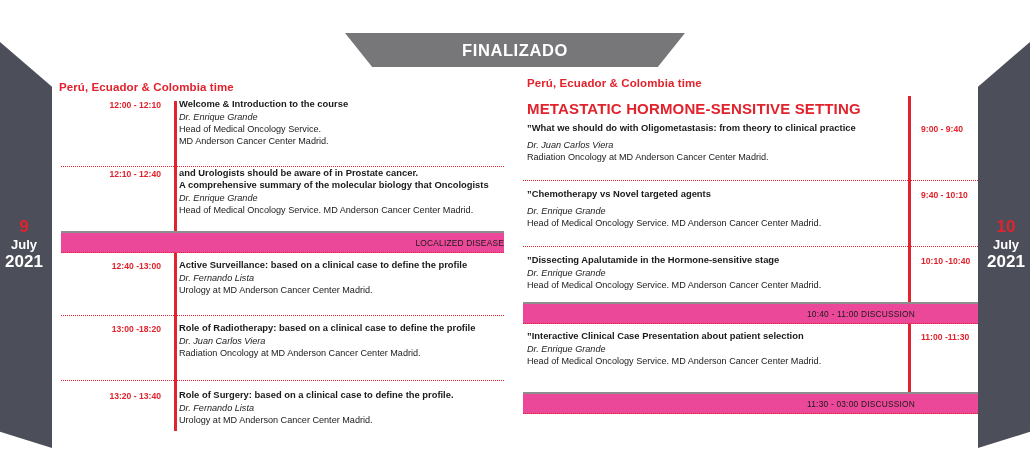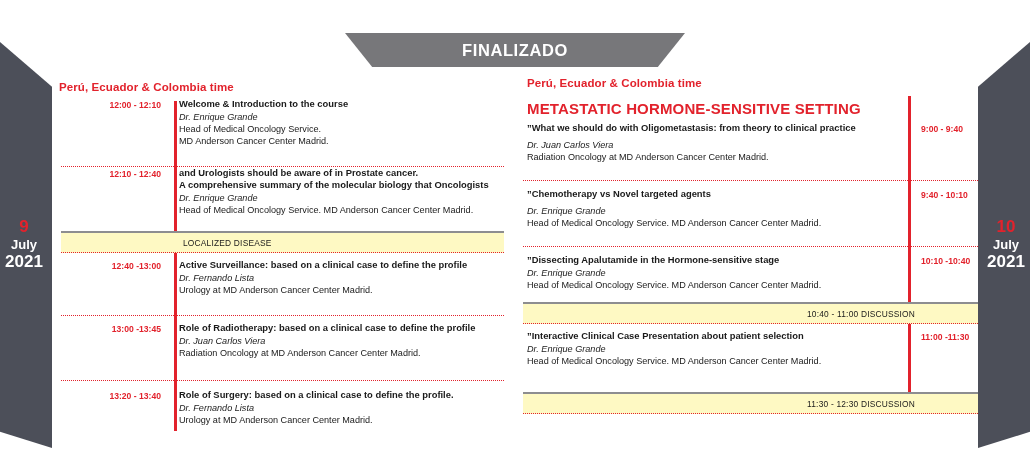--- a/index.html
+++ b/index.html
@@ -179,26 +179,27 @@
   }
   .affil {
     font-size: 9.1px;
     color: #1a1a1a;
     line-height: 1.32;
   }
 
   
   .band {
     position: relative;
-    background: #fef9c3;
+    background: #ec4899;
     border-top: 2px solid #8d8d90;
     border-bottom: 1.4px dotted #e2222c;
     height: 19px;
     display: flex;
     align-items: center;
+    justify-content: flex-end;
   }
   .band-label {
     font-size: 8.4px;
     color: #1a1a1a;
     letter-spacing: 0.2px;
     white-space: nowrap;
   }
   .band.localized { margin-left: 4px; }
   .band.localized .band-label { padding-left: 122px; }
   .band.discussion .band-label {
@@ -301,21 +302,21 @@
         <div class="body">
           <div class="title">Active Surveillance: based on a clinical case to define the profile</div>
           <div class="speaker">Dr. Fernando Lista</div>
           <div class="affil">Urology at MD Anderson Cancer Center Madrid.</div>
         </div>
       </div>
 
       <div class="sep-dotted left-sep"></div>
 
       <div class="row-l" style="min-height:58px;padding-top:6px;">
-        <div class="tslot">13:00 -13:45</div>
+        <div class="tslot">13:00 -18:20</div>
         <div class="body">
           <div class="title">Role of Radiotherapy: based on a clinical case to define the profile</div>
           <div class="speaker">Dr. Juan Carlos Viera</div>
           <div class="affil">Radiation Oncology at MD Anderson Cancer Center Madrid.</div>
         </div>
       </div>
 
       <div class="sep-dotted left-sep"></div>
 
       <div class="row-l" style="min-height:50px;padding-top:8px;">
@@ -377,19 +378,19 @@
       <div class="row-r" style="min-height:62px;padding-top:6px;">
         <div class="body">
           <div class="title">”Interactive Clinical Case Presentation about patient selection</div>
           <div class="speaker">Dr. Enrique Grande</div>
           <div class="affil">Head of Medical Oncology Service. MD Anderson Cancer Center Madrid.</div>
         </div>
         <div class="tslot">11:00 -11:30</div>
       </div>
 
       <div class="band discussion">
-        <span class="band-label">11:30  - 12:30  DISCUSSION</span>
+        <span class="band-label">11:30  - 03:00  DISCUSSION</span>
       </div>
 
     </div>
   </div>
 
 </div>
 
 </body></html>

